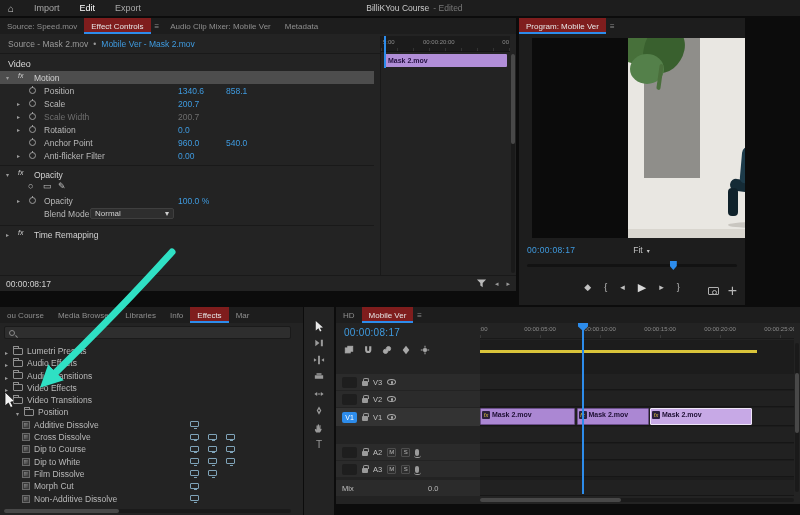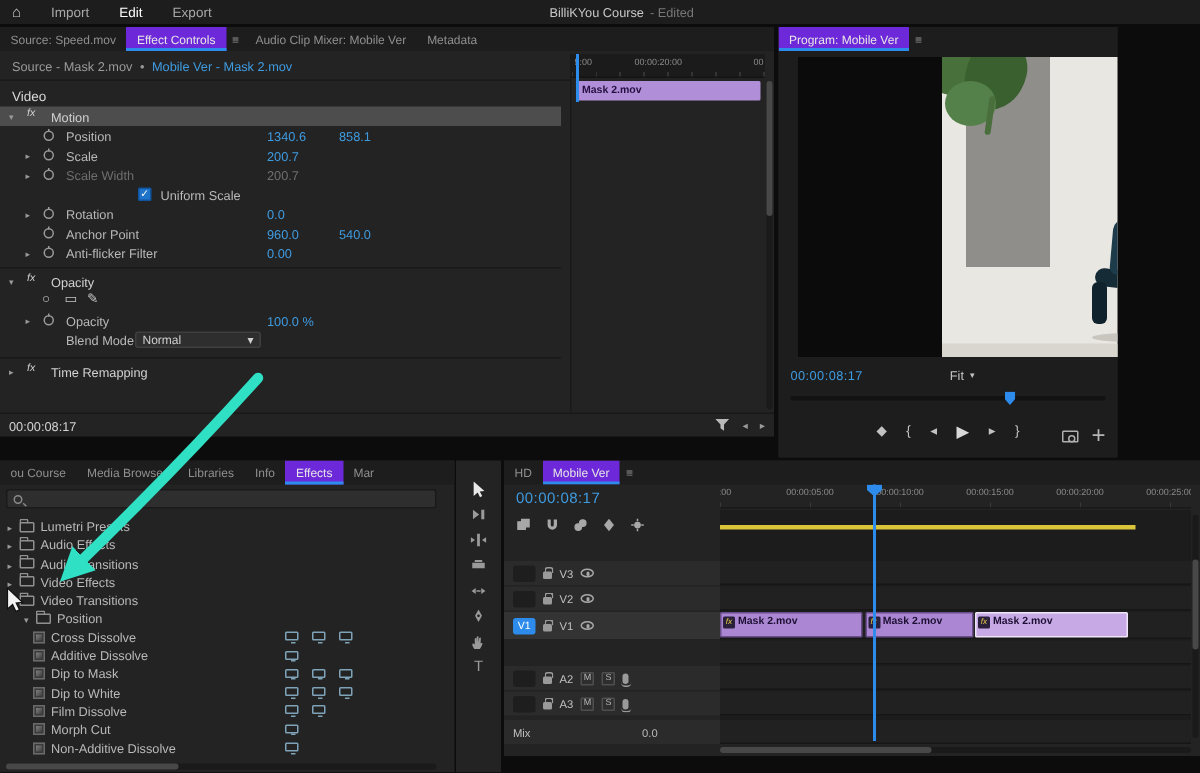--- a/index.html
+++ b/index.html
@@ -1,21 +1,21 @@
 <!DOCTYPE html>
 <html><head>
 <meta charset="utf-8">
 <style>
 *{margin:0;padding:0;box-sizing:border-box}
 body{width:800px;height:515px;background:#0c0c0c;font-family:"Liberation Sans",sans-serif;overflow:hidden;color:#bfbfbf}
 #stage{position:relative;width:800px;height:515px;overflow:hidden}
 .panel{position:absolute;background:#232323;overflow:hidden}
 .phead{position:absolute;top:0;left:0;right:0;height:16px;background:#1d1d1d;display:flex;align-items:center;font-size:8px;color:#8f8f8f;white-space:nowrap}
 .ptab{padding:0 7px;height:16px;display:flex;align-items:center;gap:4px}
-.ptab.on{color:#e6e6e6;background:#6d28d9;box-shadow:inset 0 -2px 0 #2d8ceb}
+.ptab.on{color:#e6e6e6;background:#7f1d1d;box-shadow:inset 0 -2px 0 #2d8ceb}
 .pm{color:#8f8f8f;font-size:8px;padding:0 4px}
 
 #menubar{position:absolute;top:0;left:0;width:800px;height:16px;background:#1d1d1d;display:flex;align-items:center;font-size:9px;color:#a8a8a8;z-index:4}
 #menubar .home{margin:0 10px 0 8px;color:#cfcfcf;font-size:10px}
 .menu-item{padding:0 10px}
 .menu-item.on{color:#fff}
 #apptitle{position:absolute;left:50%;top:0;height:16px;display:flex;align-items:center;gap:4px;transform:translateX(-35%);font-size:8.5px;color:#c9c9c9}
 #apptitle .dim{color:#787878}
 
 #ec{left:0;top:18px;width:516px;height:273px}
@@ -186,24 +186,20 @@
 
     </div>
 
     <div class="ec-row">
       <span class="chev c2">▸</span>
       <span class="swp"></span>
       <span class="lbl" style="color:#6e6e6e">Scale Width</span>
       <span class="v v1 dis">200.7</span>
     </div>
 
-    <div class="ec-row">
-      <span class="cbx">✓</span>
-      <span class="cbl">Uniform Scale</span>
-    </div>
 
     <div class="ec-row">
       <span class="chev c2">▸</span>
       <span class="swp"></span>
       <span class="lbl">Rotation</span>
       <span class="v v1">0.0</span>
 
     </div>
 
     <div class="ec-row">
@@ -376,37 +372,37 @@
       <span class="fold" style="left:13px"></span>
       <span class="tlbl" style="left:27px">Video Transitions</span>
     </div>
     <div class="trow">
       <span class="tch" style="left:16px">▾</span>
       <span class="fold" style="left:24px"></span>
       <span class="tlbl" style="left:38px">Position</span>
     </div>
     <div class="trow">
       <span class="fxic" style="left:22px"></span>
+      <span class="tlbl" style="left:34px">Additive Dissolve</span>
+      <span class="badges">
+            <span class="bdg"></span>
+          </span>
+    </div>
+    <div class="trow">
+      <span class="fxic" style="left:22px"></span>
       <span class="tlbl" style="left:34px">Cross Dissolve</span>
       <span class="badges">
             <span class="bdg"></span>
             <span class="bdg"></span>
             <span class="bdg"></span>
           </span>
     </div>
     <div class="trow">
       <span class="fxic" style="left:22px"></span>
-      <span class="tlbl" style="left:34px">Additive Dissolve</span>
-      <span class="badges">
-            <span class="bdg"></span>
-          </span>
-    </div>
-    <div class="trow">
-      <span class="fxic" style="left:22px"></span>
-      <span class="tlbl" style="left:34px">Dip to Mask</span>
+      <span class="tlbl" style="left:34px">Dip to Course</span>
       <span class="badges">
             <span class="bdg"></span>
             <span class="bdg"></span>
             <span class="bdg"></span>
           </span>
     </div>
     <div class="trow">
       <span class="fxic" style="left:22px"></span>
       <span class="tlbl" style="left:34px">Dip to White</span>
       <span class="badges">

